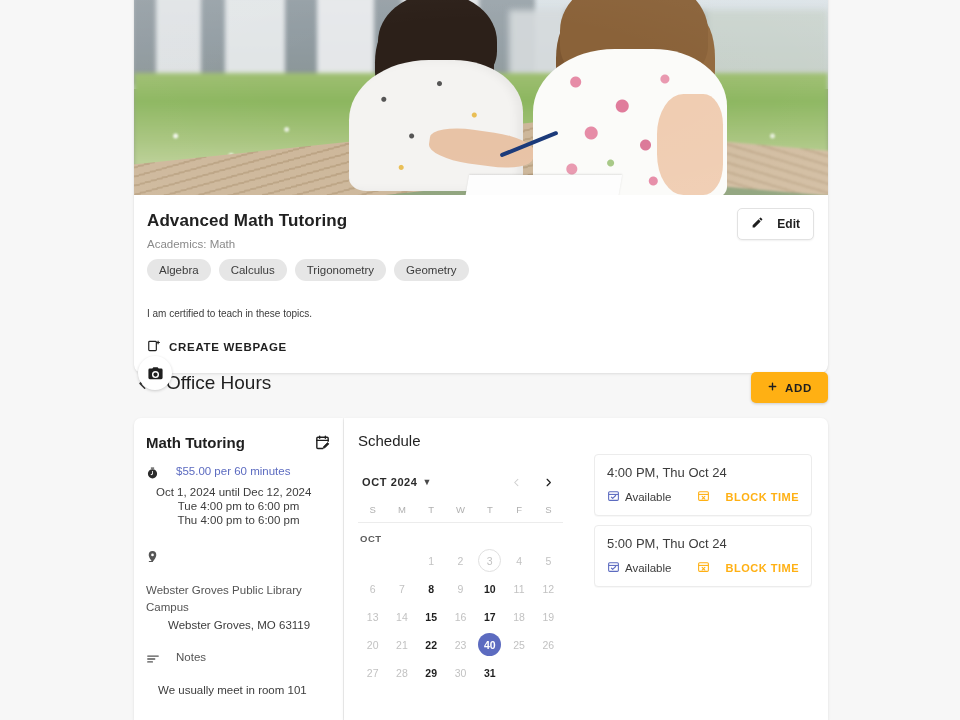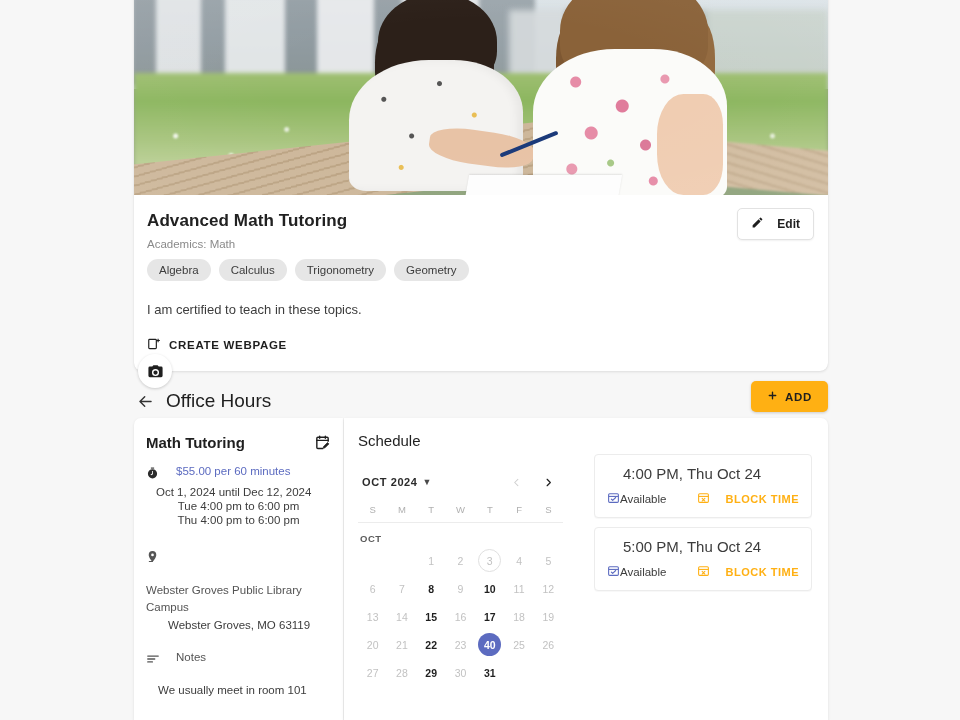--- a/index.html
+++ b/index.html
@@ -179,37 +179,37 @@
     z-index:4; cursor:pointer;
   }
   .profile-body { padding: 16px 18px 18px 13px; position:relative; }
   .p-title { font-size:17px; font-weight:700; color:#212121; letter-spacing:.1px; }
   .p-sub { font-size:11.5px; color:#8a8a8a; margin-top:7px; }
   .chips { display:flex; gap:8px; margin-top:9px; }
   .chip {
     background:#e6e6e6; color:#3c3c3c; font-size:11.5px;
     padding:5px 12px; border-radius:14px; white-space:nowrap; cursor:pointer;
   }
-  .p-desc { font-size:13px; color:#3c3c3c; margin-top:21px; }
+  .p-desc { font-size:10px; color:#3c3c3c; margin-top:27px; }
   .create-webpage {
     display:flex; align-items:center; gap:8px; margin-top:20px;
     font-size:11.5px; font-weight:700; letter-spacing:.7px; color:#1f1f1f; cursor:pointer;
   }
   .edit-btn {
     position:absolute; right:14px; top:13px;
     display:flex; align-items:center; gap:13px;
     background:#fff; border:1px solid #e2e2e2; border-radius:5px;
     padding:7px 13px; font-size:12px; font-weight:700; color:#1f1f1f;
     box-shadow: 0 1px 2px rgba(0,0,0,.06); cursor:pointer;
   }
 
   
   .sec-head {
     position:absolute; left:134px; top:372px; width:694px; height:40px;
-    display:flex; align-items:flex-end;
+    display:flex; align-items:flex-start;
   }
   .back-arrow { width:22px; height:22px; display:flex; align-items:center; justify-content:center;
     color:#333; cursor:pointer; margin-right:10px; }
   .sec-title { font-size:19px; color:#1f1f1f; }
   .add-btn {
     margin-left:auto; background:#ffb013; color:#1f1f1f;
     border:none; border-radius:5px; padding:9px 16px;
     font-size:11.5px; font-weight:700; letter-spacing:.7px;
     display:flex; align-items:center; gap:7px; cursor:pointer;
     box-shadow:0 1px 3px rgba(0,0,0,.18);
@@ -261,23 +261,23 @@
   .day.selected span { width:23px; height:23px; background:#5c6bc0; color:#fff;
     border-radius:50%; display:flex; align-items:center; justify-content:center; font-weight:700; }
   .day.empty { cursor:default; }
 
   .slots { position:absolute; left:250px; top:36px; width:218px; }
   .slot {
     background:#fff; border:1px solid #ececec; border-radius:4px;
     padding:10px 12px 11px 12px; margin-bottom:9px;
     box-shadow:0 1px 1px rgba(0,0,0,.03);
   }
-  .slot-time { font-size:15px; color:#3c3c3c;margin-left:16px; }
+  .slot-time { font-size:13px; color:#3c3c3c; }
   .slot-row { display:flex; align-items:center; margin-top:9px; }
-  .avail { display:flex; align-items:center; font-size:11.5px; color:#3c3c3c; }
+  .avail { display:flex; align-items:center; gap:5px; font-size:11.5px; color:#3c3c3c; }
   .block { margin-left:auto; display:flex; align-items:center; gap:16px;
     font-size:11px; font-weight:700; letter-spacing:.5px; color:#ffb013; cursor:pointer; }
 </style>
 </head>
 <body>
 
 <div class="page">
 
   <div class="profile-card">
     <div class="hero">

